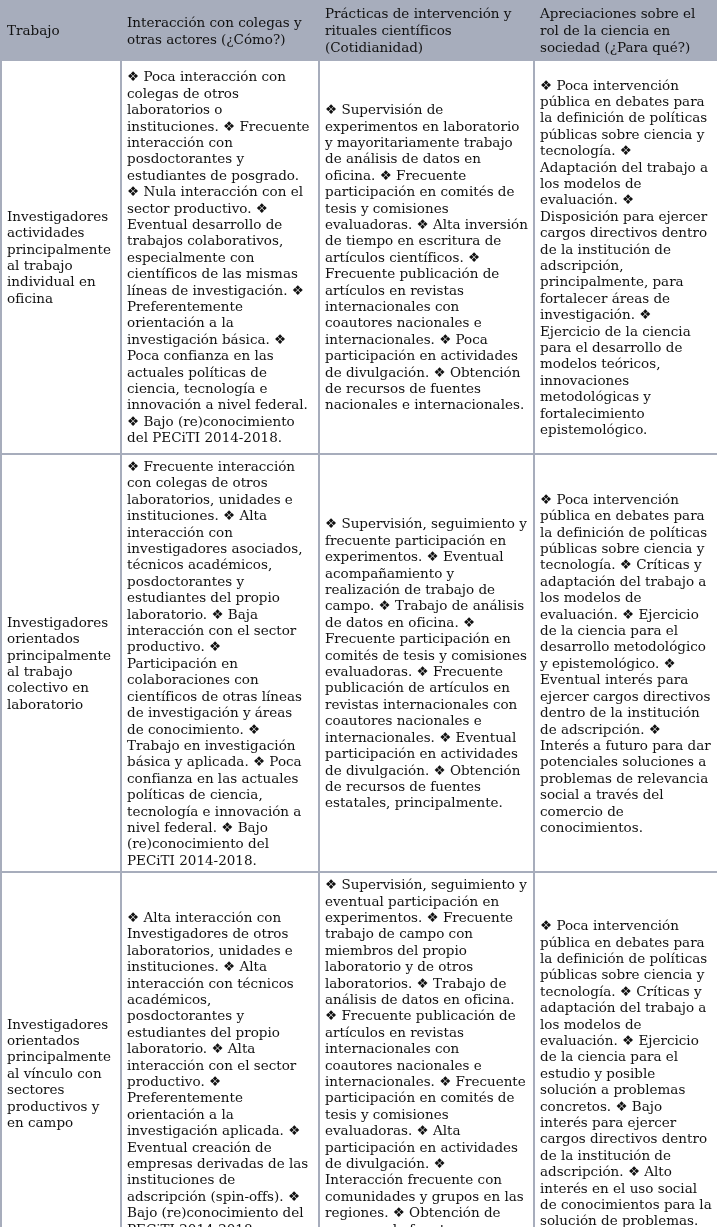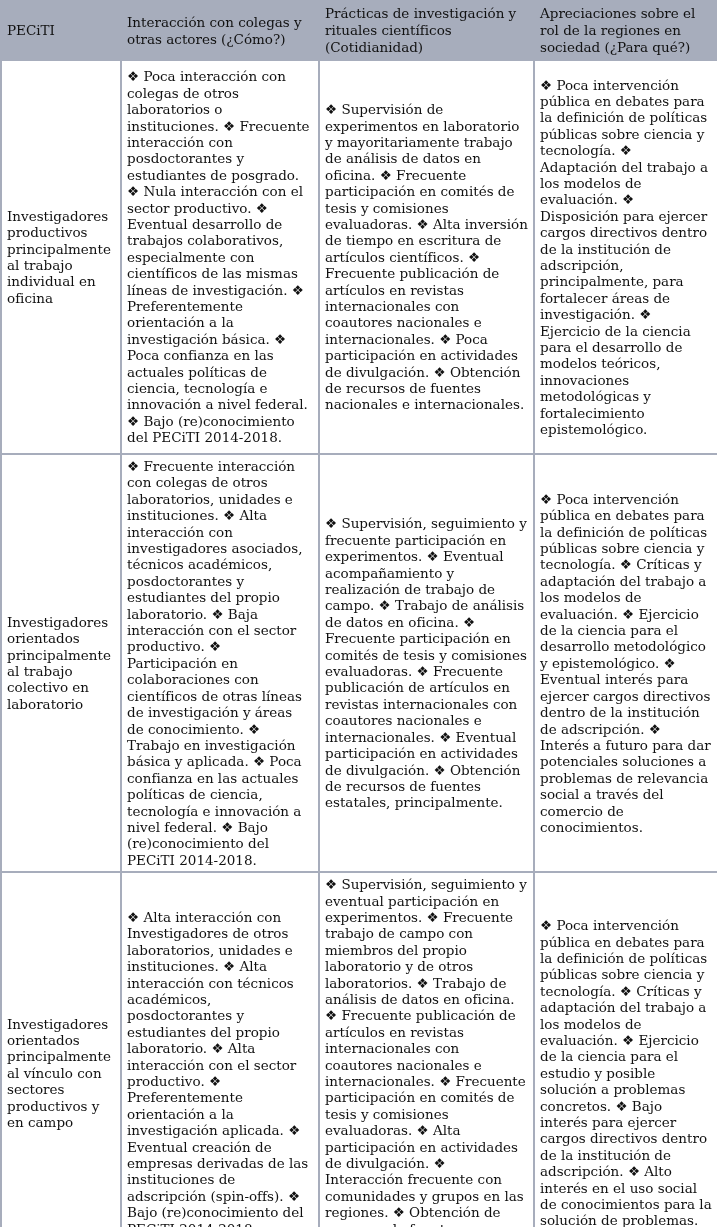--- a/index.html
+++ b/index.html
@@ -56,29 +56,29 @@
 <div class="table-wrap">
   <table class="profiles">
     <colgroup>
       <col class="c-perfil">
       <col class="c-inter">
       <col class="c-pract">
       <col class="c-aprec">
     </colgroup>
     <thead>
       <tr>
-        <th>PECiTI</th>
+        <th>Trabajo</th>
         <th>Interacción con colegas y otras actores (¿Cómo?)</th>
-        <th>Prácticas de investigación y rituales científicos (Cotidianidad)</th>
-        <th>Apreciaciones sobre el rol de la regiones en sociedad (¿Para qué?)</th>
+        <th>Prácticas de intervención y rituales científicos (Cotidianidad)</th>
+        <th>Apreciaciones sobre el rol de la ciencia en sociedad (¿Para qué?)</th>
       </tr>
     </thead>
     <tbody>
       <tr class="r1">
-        <td>Investigadores productivos principalmente al trabajo individual en oficina</td>
+        <td>Investigadores actividades principalmente al trabajo individual en oficina</td>
         <td>❖ Poca interacción con colegas de otros laboratorios o instituciones. ❖ Frecuente interacción con posdoctorantes y estudiantes de posgrado. ❖ Nula interacción con el sector productivo. ❖ Eventual desarrollo de trabajos colaborativos, especialmente con científicos de las mismas líneas de investigación. ❖ Preferentemente orientación a la investigación básica. ❖ Poca confianza en las actuales políticas de ciencia, tecnología e innovación a nivel federal. ❖ Bajo (re)conocimiento del PECiTI 2014-2018.</td>
         <td>❖ Supervisión de experimentos en laboratorio y mayoritariamente trabajo de análisis de datos en oficina. ❖ Frecuente participación en comités de tesis y comisiones evaluadoras. ❖ Alta inversión de tiempo en escritura de artículos científicos. ❖ Frecuente publicación de artículos en revistas internacionales con coautores nacionales e internacionales. ❖ Poca participación en actividades de divulgación. ❖ Obtención de recursos de fuentes nacionales e internacionales.</td>
         <td>❖ Poca intervención pública en debates para la definición de políticas públicas sobre ciencia y tecnología. ❖ Adaptación del trabajo a los modelos de evaluación. ❖ Disposición para ejercer cargos directivos dentro de la institución de adscripción, principalmente, para fortalecer áreas de investigación. ❖ Ejercicio de la ciencia para el desarrollo de modelos teóricos, innovaciones metodológicas y fortalecimiento epistemológico.</td>
       </tr>
       <tr class="r2">
         <td>Investigadores orientados principalmente al trabajo colectivo en laboratorio</td>
         <td>❖ Frecuente interacción con colegas de otros laboratorios, unidades e instituciones. ❖ Alta interacción con investigadores asociados, técnicos académicos, posdoctorantes y estudiantes del propio laboratorio. ❖ Baja interacción con el sector productivo. ❖ Participación en colaboraciones con científicos de otras líneas de investigación y áreas de conocimiento. ❖ Trabajo en investigación básica y aplicada. ❖ Poca confianza en las actuales políticas de ciencia, tecnología e innovación a nivel federal. ❖ Bajo (re)conocimiento del PECiTI 2014-2018.</td>
         <td>❖ Supervisión, seguimiento y frecuente participación en experimentos. ❖ Eventual acompañamiento y realización de trabajo de campo. ❖ Trabajo de análisis de datos en oficina. ❖ Frecuente participación en comités de tesis y comisiones evaluadoras. ❖ Frecuente publicación de artículos en revistas internacionales con coautores nacionales e internacionales. ❖ Eventual participación en actividades de divulgación. ❖ Obtención de recursos de fuentes estatales, principalmente.</td>
         <td>❖ Poca intervención pública en debates para la definición de políticas públicas sobre ciencia y tecnología. ❖ Críticas y adaptación del trabajo a los modelos de evaluación. ❖ Ejercicio de la ciencia para el desarrollo metodológico y epistemológico. ❖ Eventual interés para ejercer cargos directivos dentro de la institución de adscripción. ❖ Interés a futuro para dar potenciales soluciones a problemas de relevancia social a través del comercio de conocimientos.</td>
       </tr>

